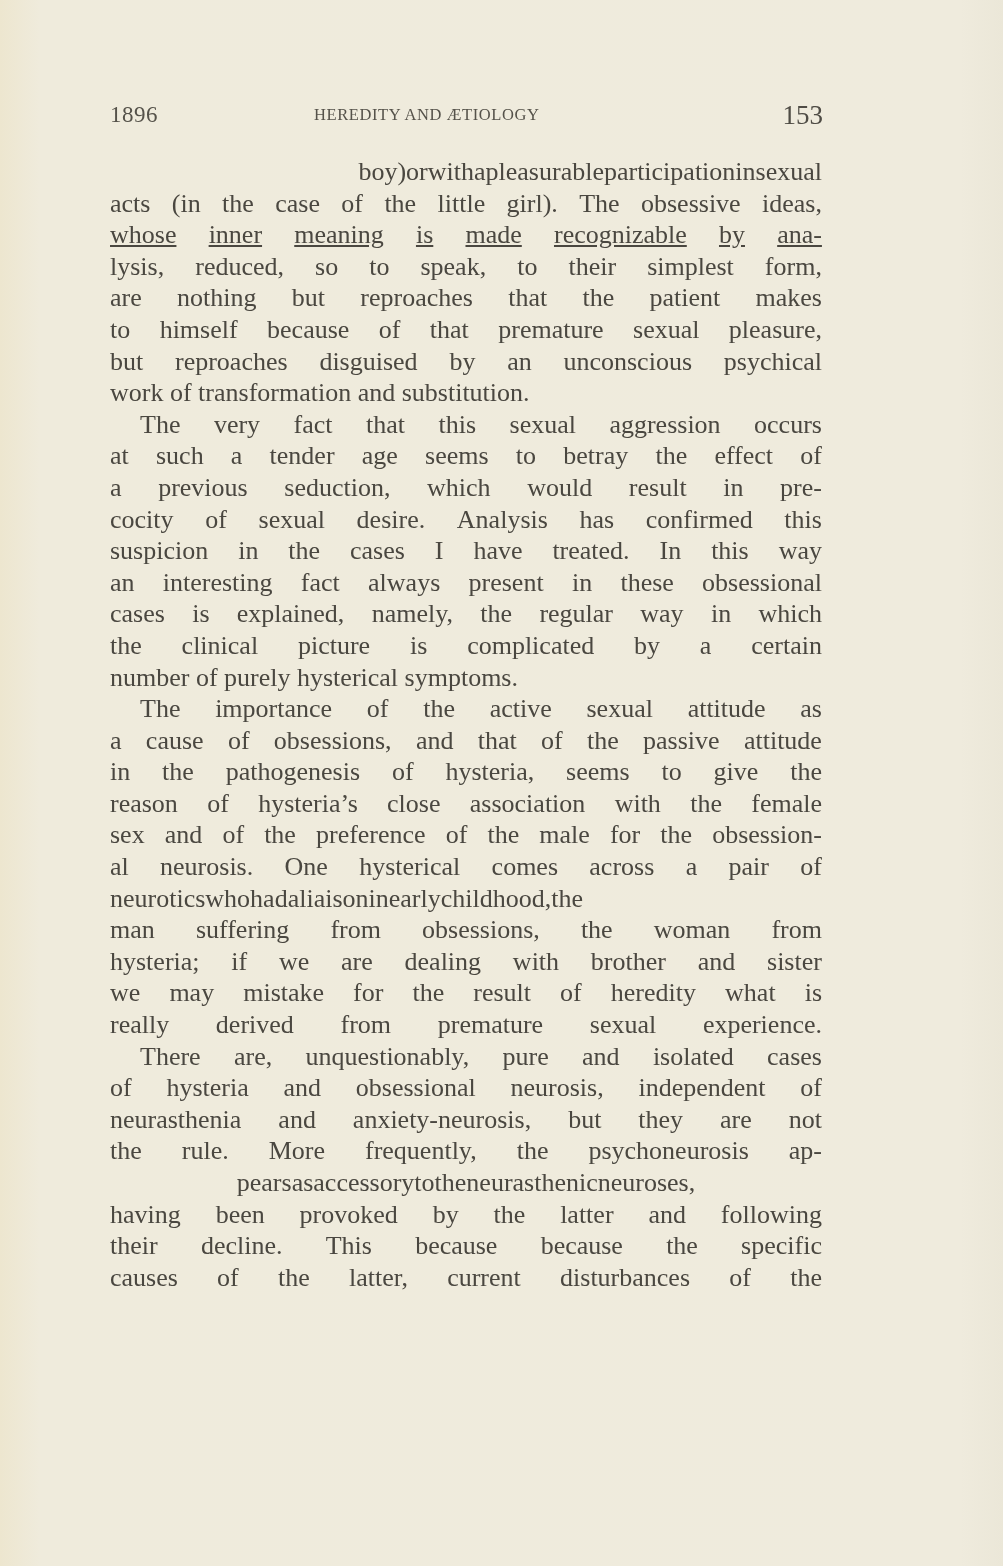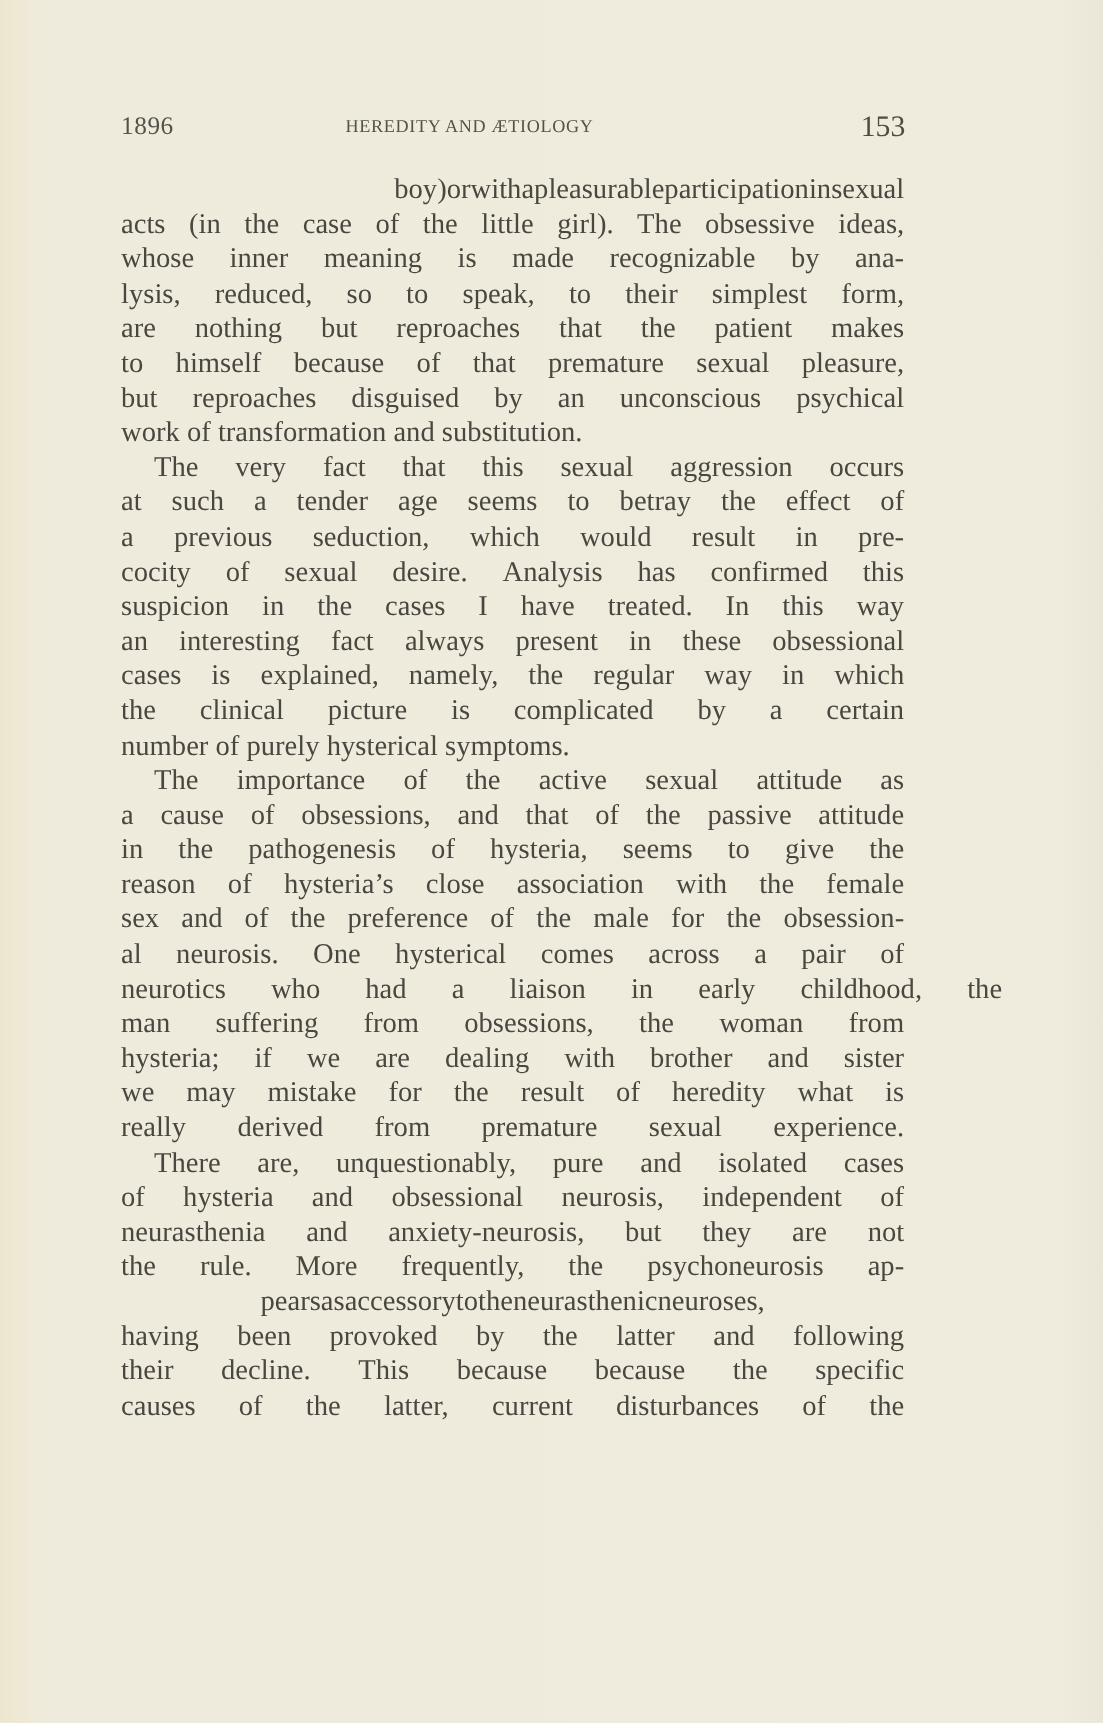--- a/index.html
+++ b/index.html
@@ -109,21 +109,21 @@
           <span class="w">the</span>
           <span class="w">case</span>
           <span class="w">of</span>
           <span class="w">the</span>
           <span class="w">little</span>
           <span class="w">girl).</span>
           <span class="w">The</span>
           <span class="w">obsessive</span>
           <span class="w">ideas,</span>
         </span>
-      <span class="line" style="display: flex; justify-content: space-between;">
+      <span class="line" style="display: flex; justify-content: space-between; text-decoration: underline;">
           <span class="w">whose</span>
           <span class="w">inner</span>
           <span class="w">meaning</span>
           <span class="w">is</span>
           <span class="w">made</span>
           <span class="w">recognizable</span>
           <span class="w">by</span>
           <span class="w">ana-</span>
         </span>
       <span class="line" style="display: flex; justify-content: space-between;">
@@ -320,21 +320,21 @@
           <span class="w">al</span>
           <span class="w">neurosis.</span>
           <span class="w">One</span>
           <span class="w">hysterical</span>
           <span class="w">comes</span>
           <span class="w">across</span>
           <span class="w">a</span>
           <span class="w">pair</span>
           <span class="w">of</span>
         </span>
-      <span class="line" style="display: flex;  gap: 41px;">
+      <span class="line" style="display: flex; ">
           <span class="w">neurotics</span>
           <span class="w">who</span>
           <span class="w">had</span>
           <span class="w">a</span>
           <span class="w">liaison</span>
           <span class="w">in</span>
           <span class="w">early</span>
           <span class="w">childhood,</span>
           <span class="w">the</span>
         </span>

